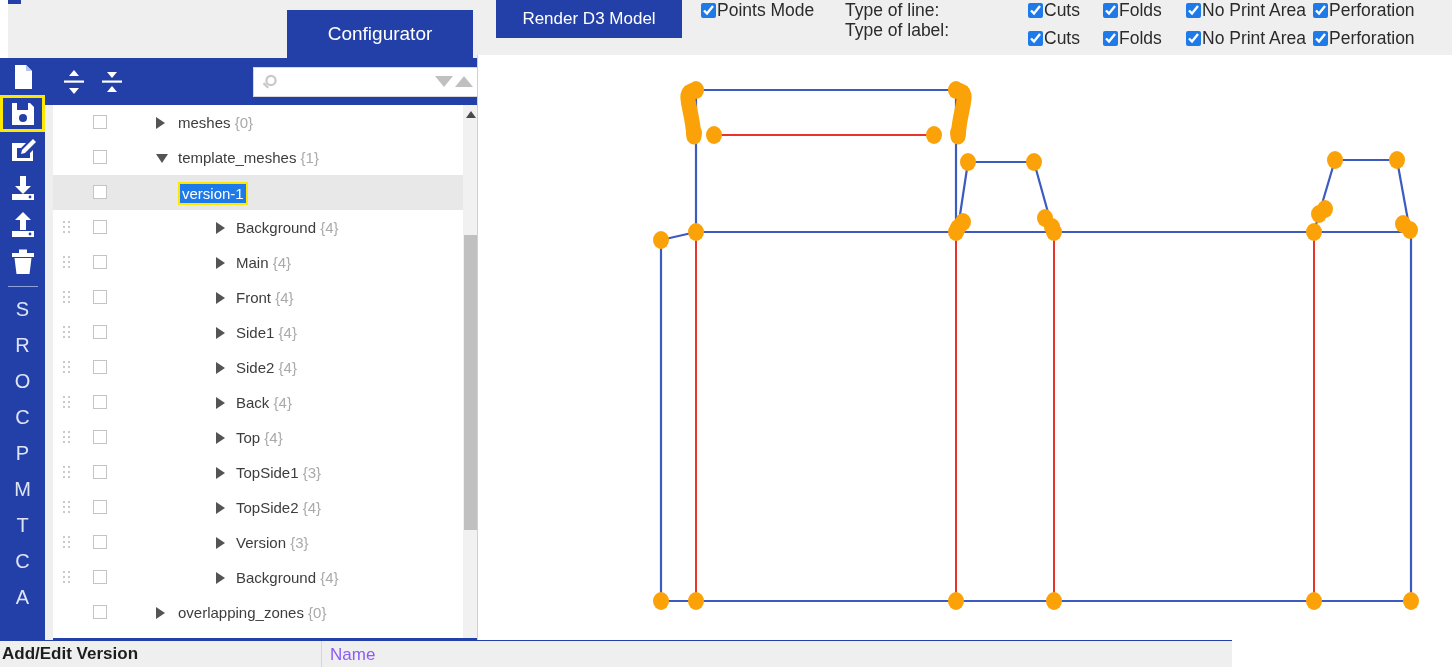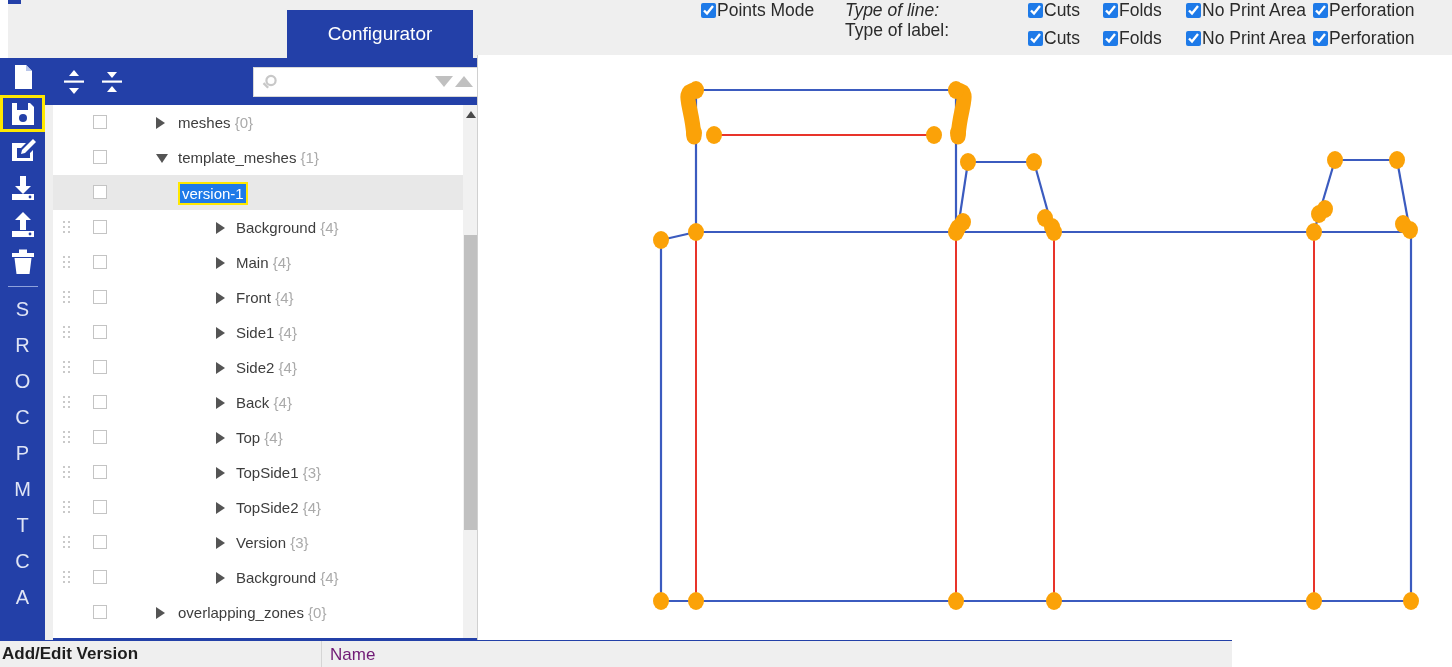--- a/index.html
+++ b/index.html
@@ -170,21 +170,21 @@
     width: 1232px; height: 27px;
     background: #efefef;
     border-top: 1px solid #2340a8;
   }
   #bottom-title {
     position: absolute; left: 2px; top: 3px;
     font-size: 17px; font-weight: bold; color: #1d1d1d;
   }
   #bottom-name {
     position: absolute; left: 330px; top: 4px;
-    font-size: 17px; color: #701a75;
+    font-size: 17px; color: #8b5cf6;
   }
   #bottom-sep-left {
     position:absolute; left:0; top:0; width:322px; height:27px; border-right:1px solid #d5d5d5;
   }
 </style>
 </head>
 <body>
 
 <div id="root">
 
@@ -470,27 +470,28 @@
         <div class="rail-letter">M</div>
         <div class="rail-letter">T</div>
         <div class="rail-letter">C</div>
         <div class="rail-letter">A</div>
       </div>
   </div>
 
   <div id="right-panel">
 
     <div id="toolbar-top">
+      <div id="render-btn">Render D3 Model</div>
 
       <div class="cb-row" style="left:224px; top:0px;">
         <input type="checkbox" class="cbx" checked="" style="">
         <span class="cbl">Points Mode</span>
       </div>
 
-      <div class="tlabel" style="position:absolute; left:368px; top:0px;font-style:italic;">Type of line:</div>
+      <div class="tlabel" style="position:absolute; left:368px; top:0px;">Type of line:</div>
       <div class="tlabel" style="position:absolute; left:368px; top:20px;">Type of label:</div>
 
       <div id="line-options">
           <div class="cb-row" style="left: 551px; top: 0px;">
             <input type="checkbox" class="cbx" checked="" style="">
             <span class="cbl">Cuts</span>
           </div>
           <div class="cb-row" style="left: 626px; top: 0px;">
             <input type="checkbox" class="cbx" checked="" style="">
             <span class="cbl">Folds</span>

